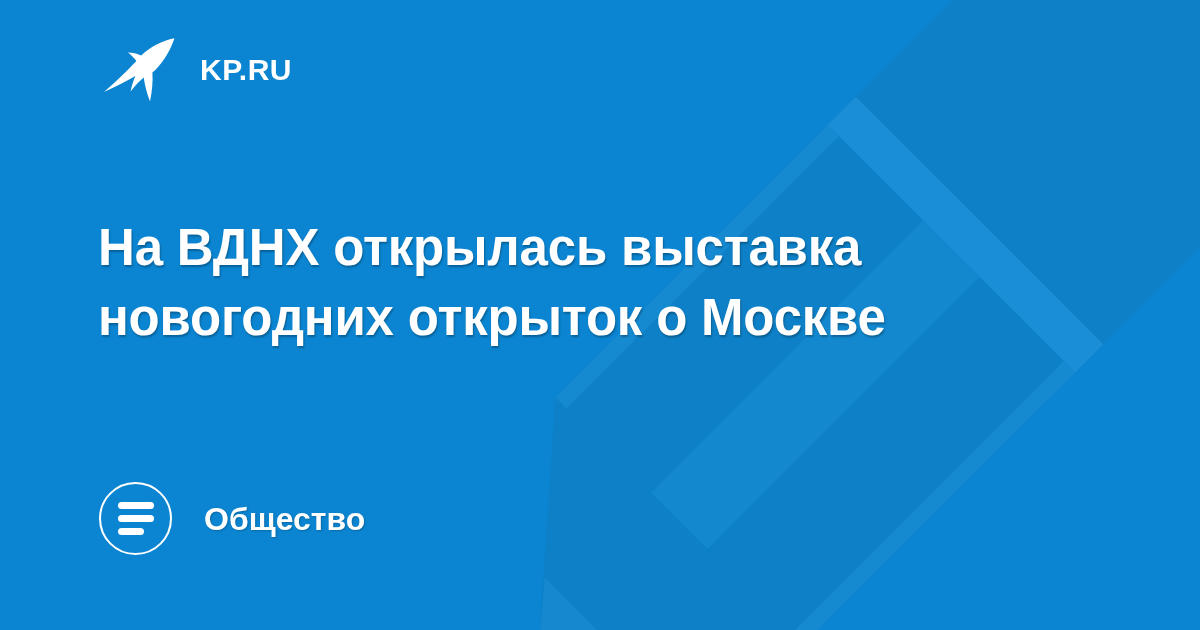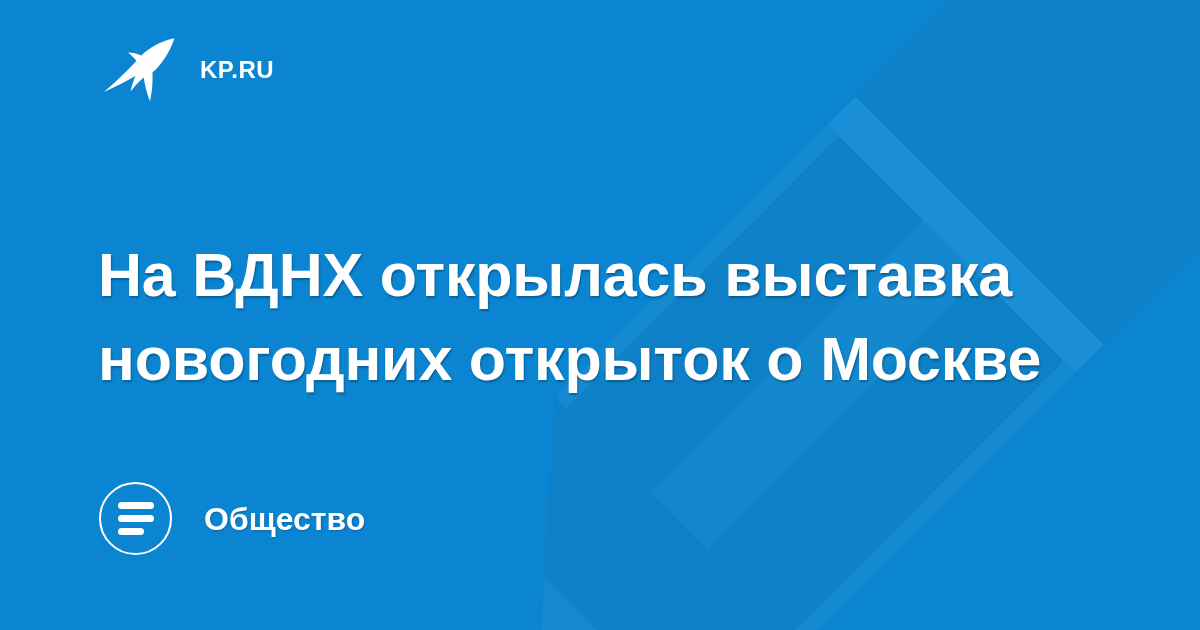--- a/index.html
+++ b/index.html
@@ -44,42 +44,41 @@
 
   #bird-mark {
     width: 78px;
     height: 72px;
     display: block;
     flex: none;
   }
 
   #brand-text {
     color: #ffffff;
-    font-size: 24px;
+    font-size: 30px;
     font-weight: bold;
     letter-spacing: 0.5px;
     line-height: 1;
     white-space: nowrap;
     font-family: "Liberation Sans", "DejaVu Sans", sans-serif;
   }
 
   
   #headline {
     position: absolute;
     left: 98px;
     top: 213px;
     width: 960px;
     color: #ffffff;
-    font-size: 61px;
+    font-size: 51px;
     font-weight: bold;
     line-height: 1.38;
     letter-spacing: -0.2px;
     text-shadow: 1px 2px 2px rgba(0,0,0,0.28);
     font-family: "Liberation Sans", "DejaVu Sans", sans-serif;
-    margin-top: 20px;
   }
 
   
   #category {
     position: absolute;
     left: 99px;
     top: 482px;
     display: flex;
     align-items: center;
     gap: 32px;

